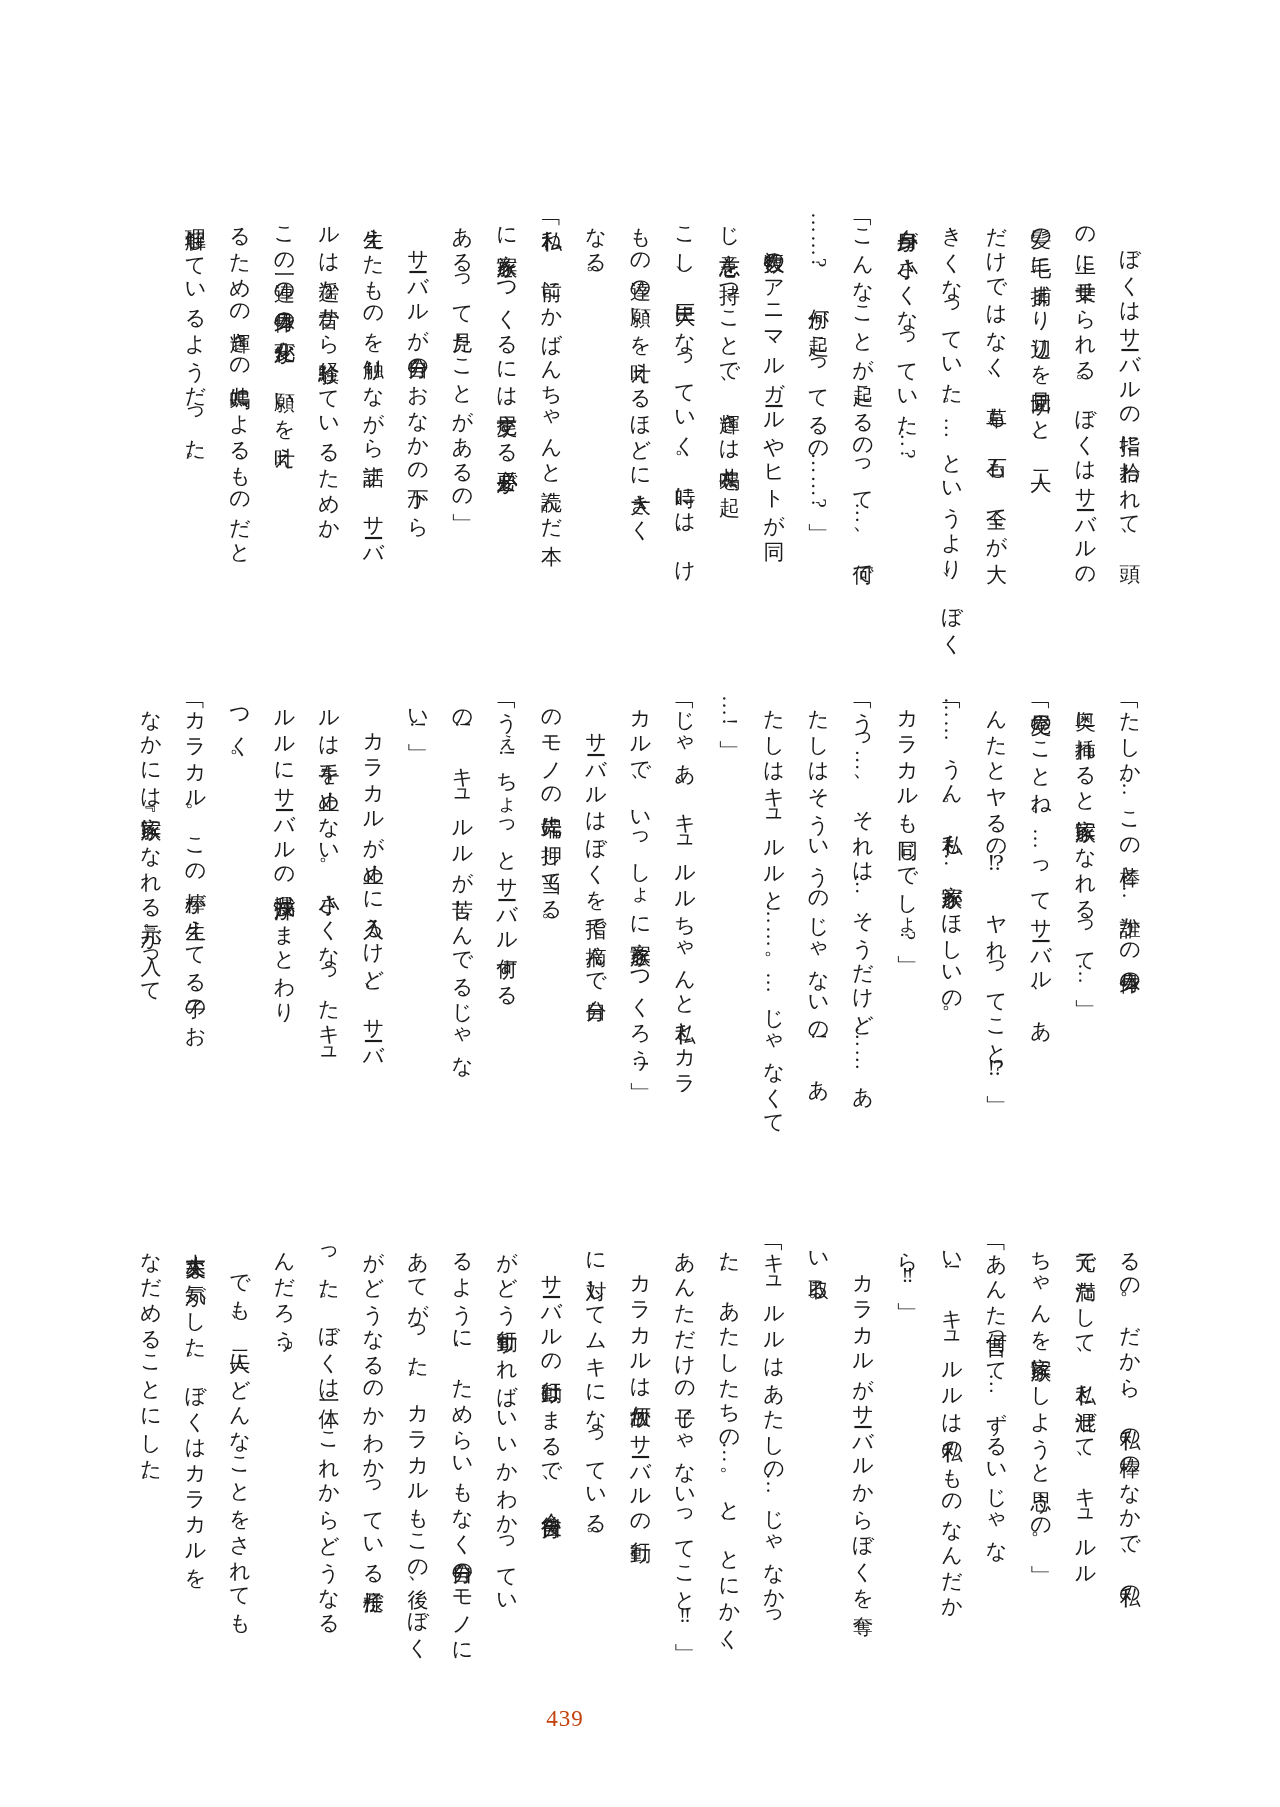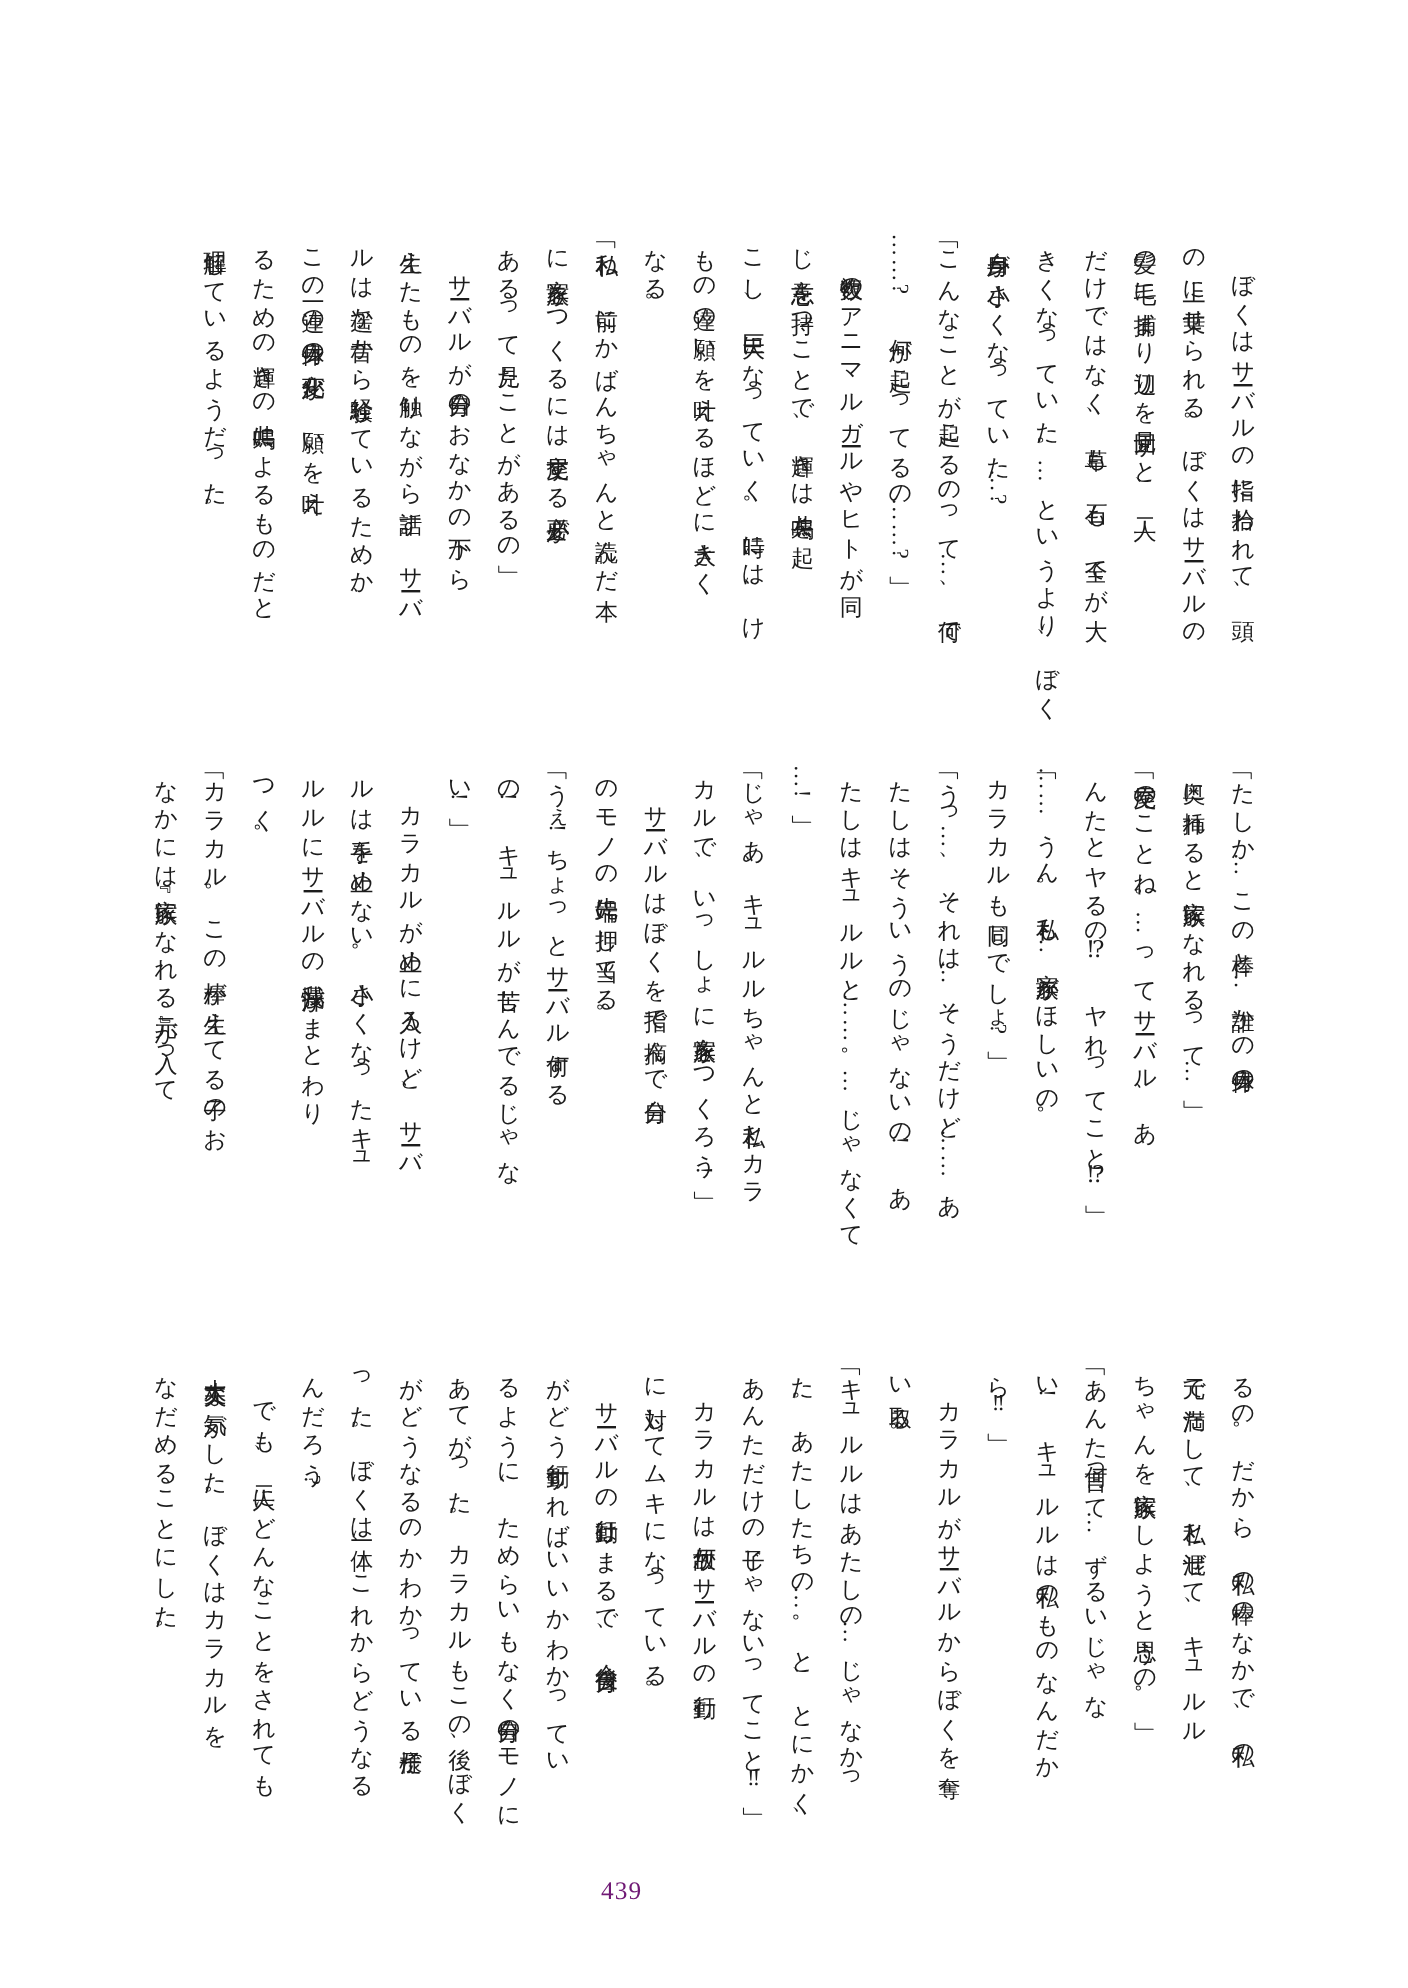--- a/index.html
+++ b/index.html
@@ -34,21 +34,21 @@
     line-height: 44.5px;
   }
   .folio {
     position: absolute;
     top: 1706px;
     left: 510px;
     width: 110px;
     text-align: center;
     font-size: 23px;
     letter-spacing: 1px;
-    color: #701a75;
+    color: #c2410c;
   }
 </style>
 </head>
 <body>
 
 <div class="page">
   <div class="band band-1">
       <p class="col">　ぼくはサーバルの指に拾われて、頭</p>
       <p class="col">の上に乗せられる。ぼくはサーバルの</p>
       <p class="col">髪の毛に捕まり辺りを見回すと、二人</p>

